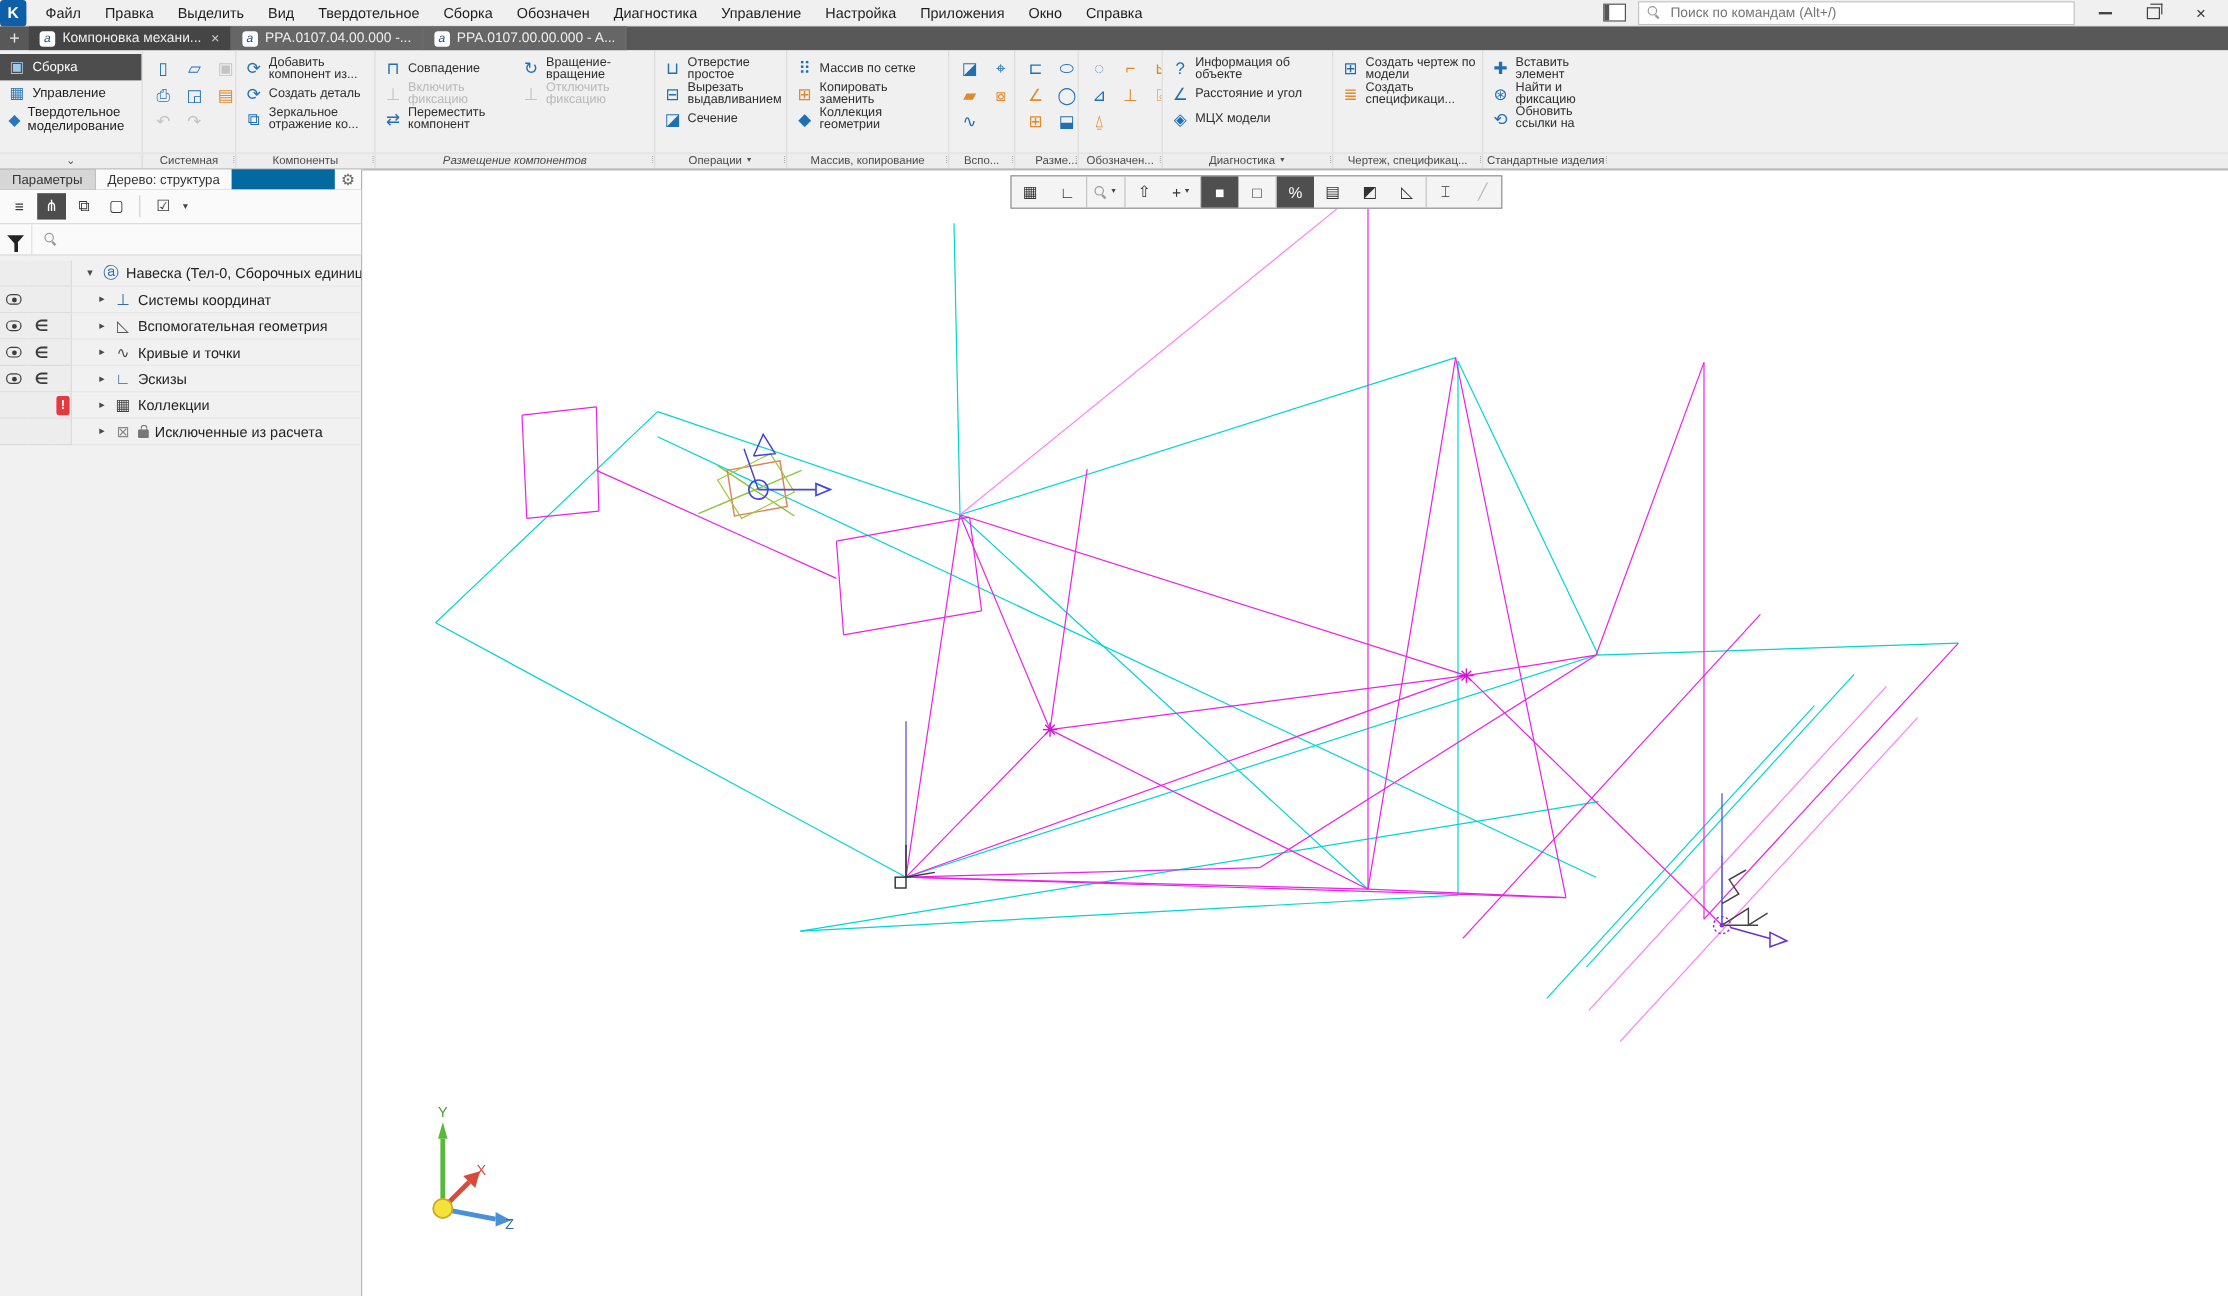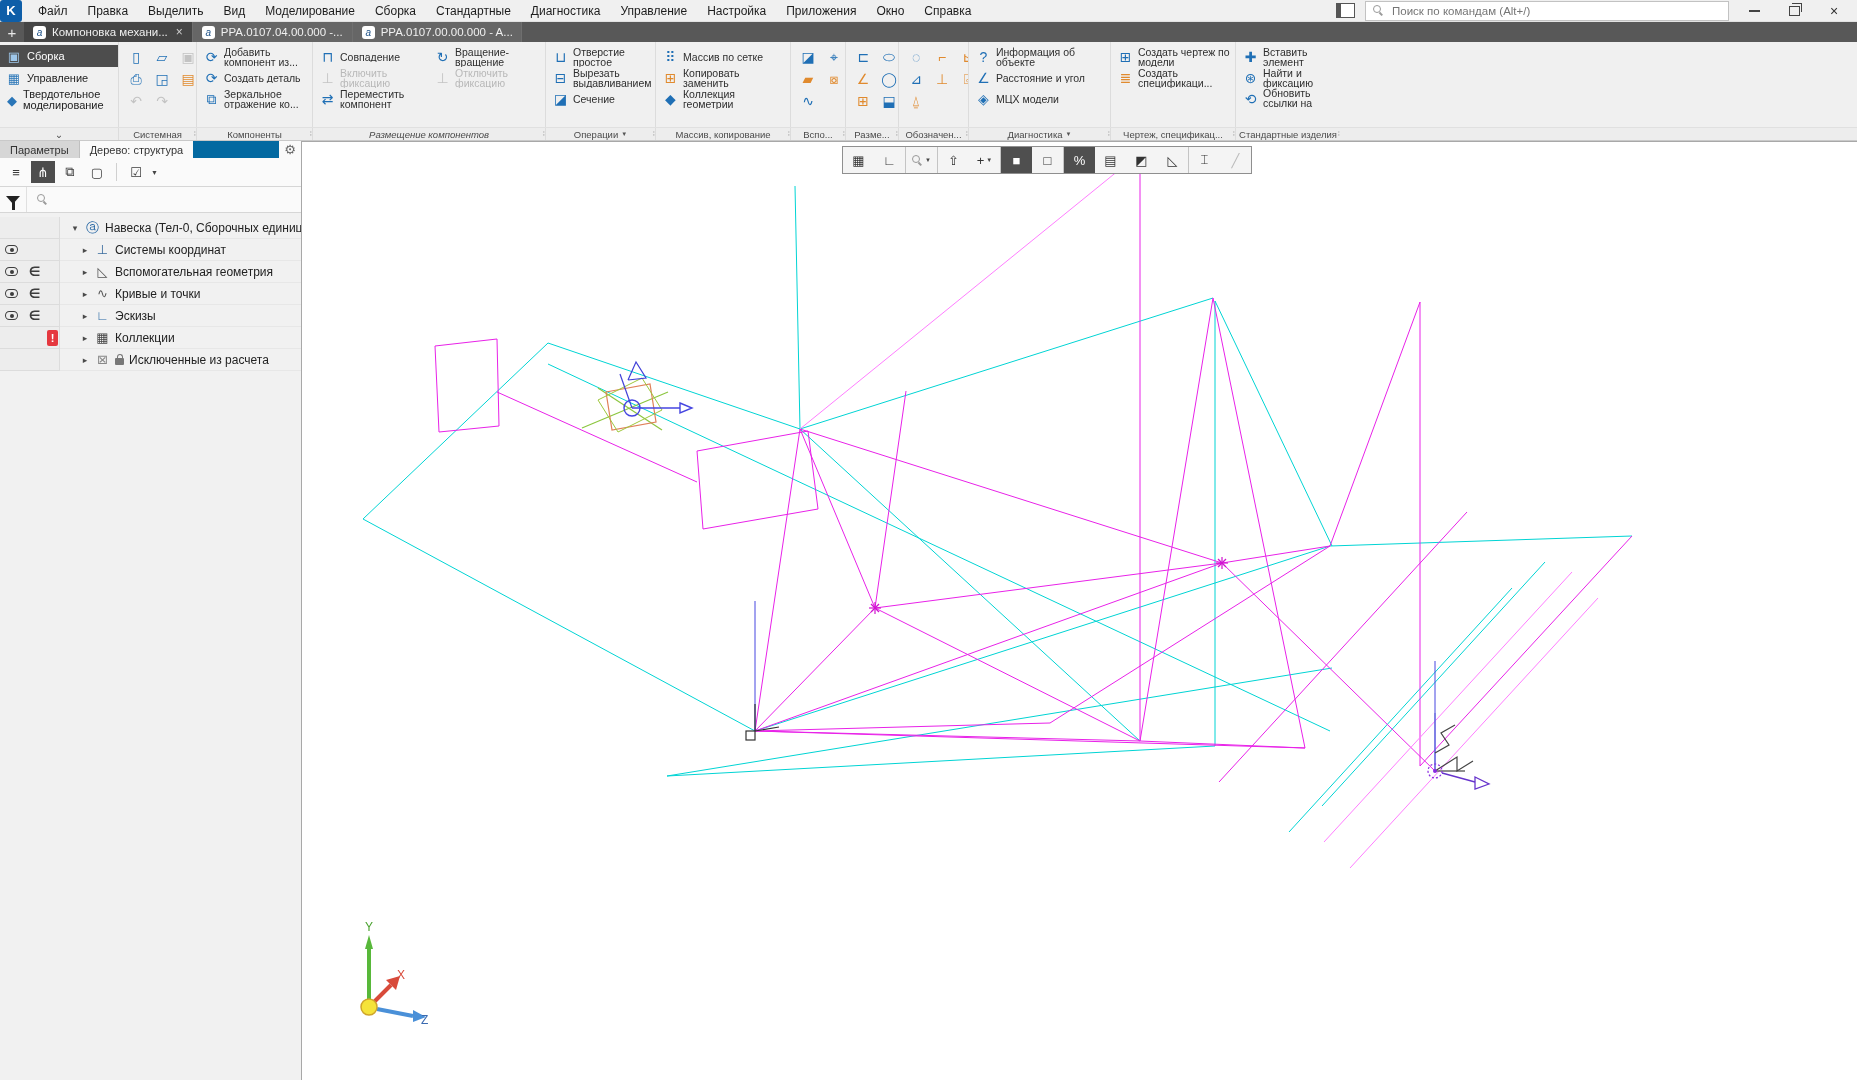--- a/index.html
+++ b/index.html
@@ -126,23 +126,23 @@
 
 <div id="app">
 
   <div id="menubar">
     <div id="logo">K</div>
     <div id="menu-items" style="display: flex;">
         <span class="menu-item">Файл</span>
         <span class="menu-item">Правка</span>
         <span class="menu-item">Выделить</span>
         <span class="menu-item">Вид</span>
-        <span class="menu-item">Моделирование</span>
+        <span class="menu-item">Твердотельное</span>
         <span class="menu-item">Сборка</span>
-        <span class="menu-item">Стандартные</span>
+        <span class="menu-item">Обозначен</span>
         <span class="menu-item">Диагностика</span>
         <span class="menu-item">Управление</span>
         <span class="menu-item">Настройка</span>
         <span class="menu-item">Приложения</span>
         <span class="menu-item">Окно</span>
         <span class="menu-item">Справка</span>
       </div>
     <div id="menubar-right">
       <div id="layout-icon"></div>
       <div id="cmd-search">
@@ -368,21 +368,21 @@
         <span class="grip">⁞</span>
       </div>
       <div class="glabel" style="width: 135px; border-left: 1px solid rgb(220, 220, 220);">
         <span>Массив, копирование</span>
         <span class="grip">⁞</span>
       </div>
       <div class="glabel" style="width: 55px; border-left: 1px solid rgb(220, 220, 220);">
         <span>Вспо...</span>
         <span class="grip">⁞</span>
       </div>
-      <div class="glabel" style="width: 53px; border-left: 1px solid rgb(220, 220, 220);">
+      <div class="glabel" style="width: 53px; border-left: 1px solid rgb(220, 220, 220); justify-content: flex-end;">
         <span>Разме...</span>
         <span class="grip">⁞</span>
       </div>
       <div class="glabel" style="width: 70px; border-left: 1px solid rgb(220, 220, 220);">
         <span>Обозначен...</span>
         <span class="grip">⁞</span>
       </div>
       <div class="glabel" style="width: 142px; border-left: 1px solid rgb(220, 220, 220);">
         <span>Диагностика</span>
         <span class="dd">▼</span>

